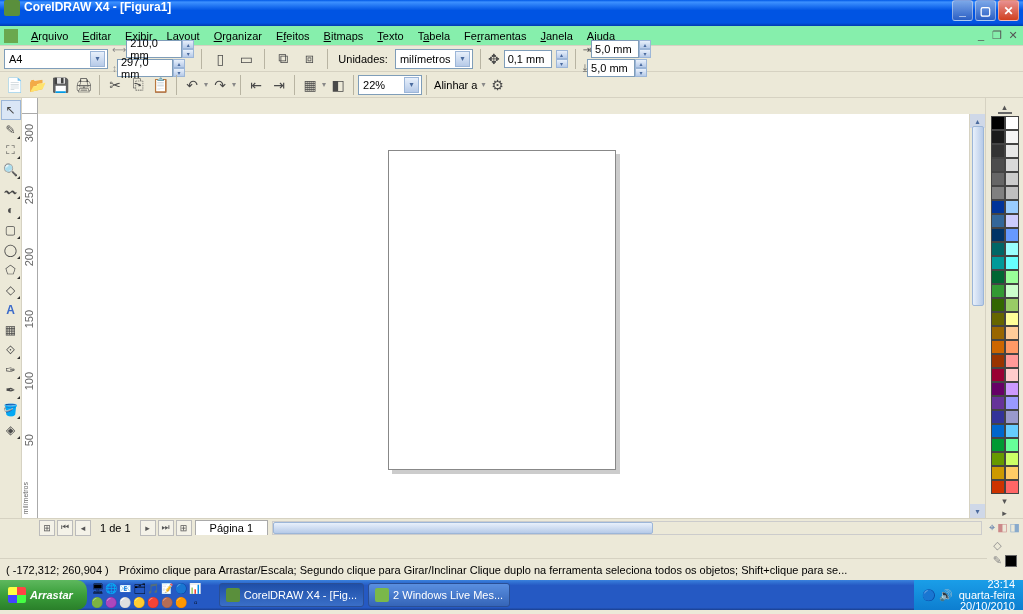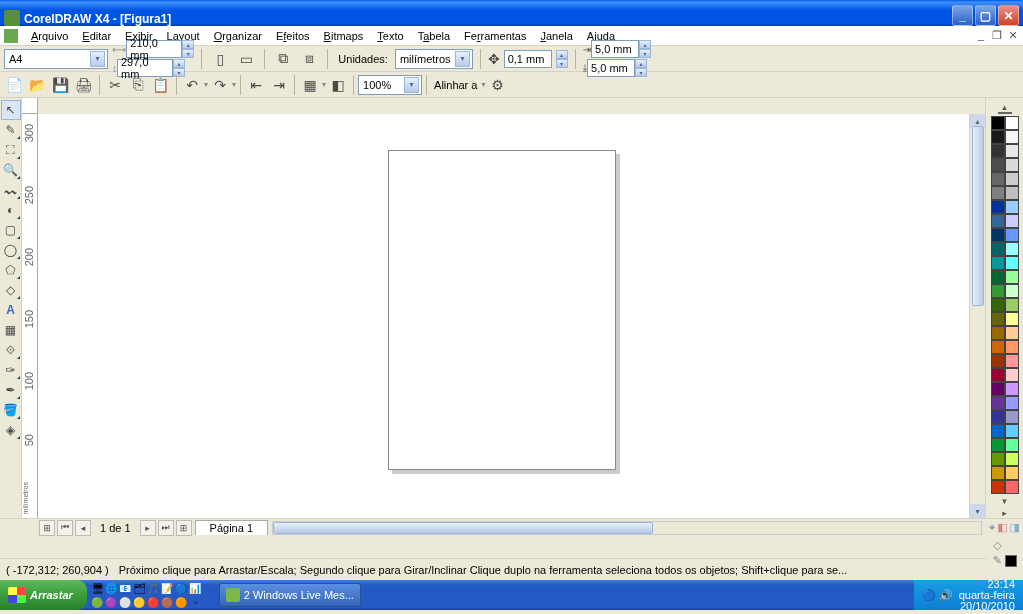--- a/index.html
+++ b/index.html
@@ -1,28 +1,28 @@
 <!DOCTYPE html>
 <html><head>
 <meta charset="utf-8">
 <style>
 * { margin: 0; padding: 0; box-sizing: border-box; font-family: Tahoma, Arial, sans-serif; font-size: 11px; }
 body { background: #ece9d8; width: 1023px; height: 614px; overflow: hidden; }
 
 
-.titlebar { background: linear-gradient(to bottom, #0058e6 0%, #3d91ff 8%, #0054e3 40%, #0054e3 88%, #003bb0 100%); height: 26px; display: flex; align-items: flex-end; color: #fff; font-weight: bold; padding: 0 4px; }
+.titlebar { background: linear-gradient(to bottom, #0058e6 0%, #3d91ff 8%, #0054e3 40%, #0054e3 88%, #003bb0 100%); height: 26px; display: flex; align-items: flex-start; color: #fff; font-weight: bold; padding: 0 4px; }
 .titlebar .app-icon { width: 16px; height: 16px; background: #5a8f3c; margin-right: 4px; border-radius: 2px; }
 .titlebar .title-text { flex: 1; font-size: 12px; }
 .titlebar .win-btn { width: 21px; height: 21px; margin-left: 2px; border-radius: 3px; display: flex; align-items: center; justify-content: center; color: #fff; font-weight: bold; font-size: 12px; border: 1px solid rgba(255,255,255,0.4); }
 .win-min { background: linear-gradient(to bottom,#7ba7e8,#2b5fc4); }
 .win-max { background: linear-gradient(to bottom,#7ba7e8,#2b5fc4); }
 .win-close { background: linear-gradient(to bottom,#e89090,#d04020); }
 
 
-.menubar { background: #ffffff; height: 20px; display: flex; align-items: center; padding: 0 2px; border-bottom: 1px solid #d6d2c2; }
+.menubar { background: #86efac; height: 20px; display: flex; align-items: center; padding: 0 2px; border-bottom: 1px solid #d6d2c2; }
 .menubar .doc-icon { width: 14px; height: 14px; background: #6aa84f; margin: 0 6px 0 2px; }
 .menubar .menu-item { padding: 2px 7px; color: #000; cursor: default; }
 .menubar .menu-item .ul { text-decoration: underline; }
 .menubar .doc-controls { margin-left: auto; display: flex; }
 .menubar .doc-controls span { width: 16px; text-align: center; color: #555; cursor: default; }
 
 
 .propbar { background: #ece9d8; display: flex; align-items: center; padding: 2px 4px; border-bottom: 1px solid #d6d2c2; height: 26px; gap: 4px; }
 .dropdown { background: #fff; border: 1px solid #7f9db9; height: 20px; display: flex; align-items: center; padding: 0 2px 0 4px; }
 .dropdown .dd-arrow { background: linear-gradient(to bottom,#e8f0fb,#b6cae8); width: 15px; height: 16px; margin-left: 4px; display: flex; align-items: center; justify-content: center; font-size: 8px; color: #4a6a9e; border: 1px solid #9cb6d8; }
@@ -258,21 +258,21 @@
   <div class="sep"></div>
   <div class="icon-btn">
       <span class="glyph">▦</span>
     </div>
   <span style="font-size:8px;color:#888">▾</span>
   <div class="icon-btn">
       <span class="glyph">◧</span>
     </div>
   <div class="sep"></div>
   <div class="dropdown" style="width:64px">
-    <span>100%</span>
+    <span>22%</span>
     <span style="flex:1"></span>
       <div class="dd-arrow">▾</div>
   </div>
   <div class="sep"></div>
   <span class="label-text">Alinhar a</span>
   <span style="font-size:8px;color:#888">▾</span>
   <div class="icon-btn">
       <span class="glyph">⚙</span>
     </div>
 </div>
@@ -550,20 +550,24 @@
       <span>🟣</span>
       <span>⚪</span>
       <span>🟡</span>
       <span>🔴</span>
       <span>🟤</span>
       <span>🟠</span>
       <span>▫</span>
   </div>
   <div style="display:flex;flex-direction:column;height:30px;justify-content:center;flex:1">
     <div style="display:flex" id="taskbar-row1">
+        <div class="task-item active">
+          <div class="ticon" style="background: rgb(90, 143, 60);"></div>
+          <span>CorelDRAW X4 - [Fig...</span>
+        </div>
         <div class="task-item">
           <div class="ticon" style="background: rgb(122, 184, 74);"></div>
           <span>2 Windows Live Mes...</span>
         </div>
       </div>
   </div>
   <div class="tray">
     <div class="tray-icons">
       <span>🔵</span>
       <span>🔊</span>

